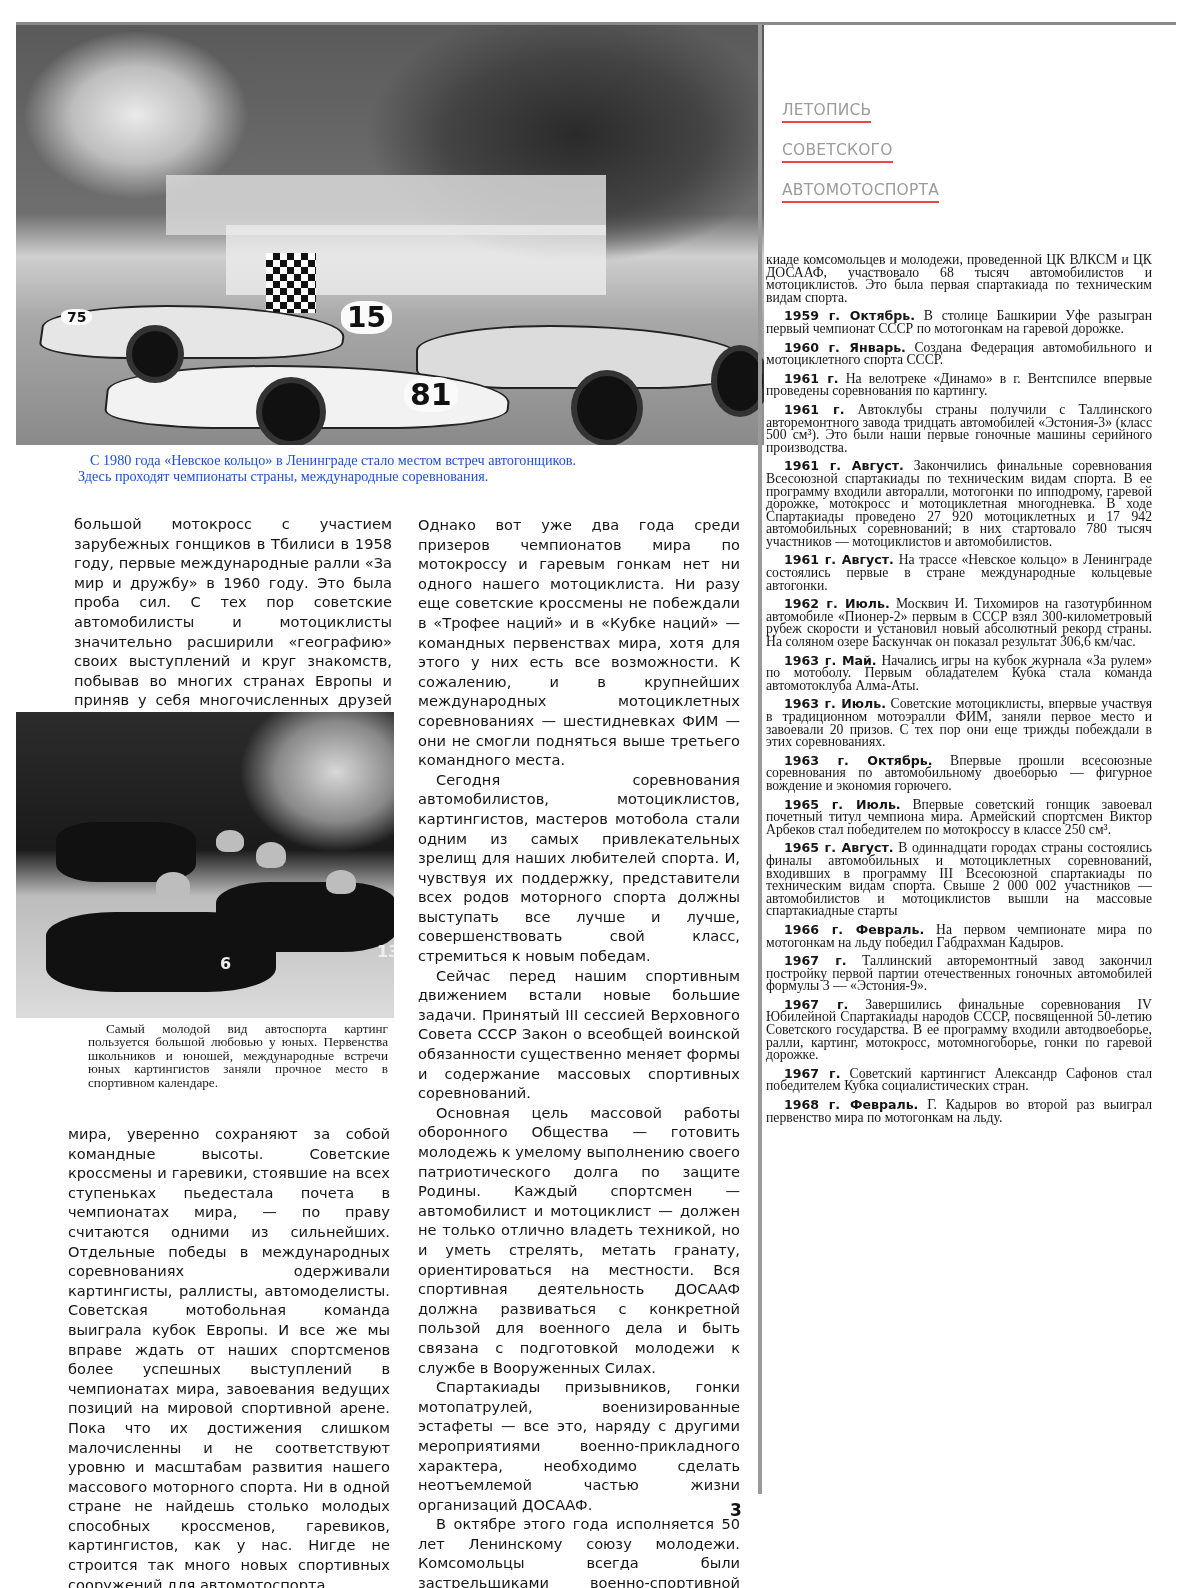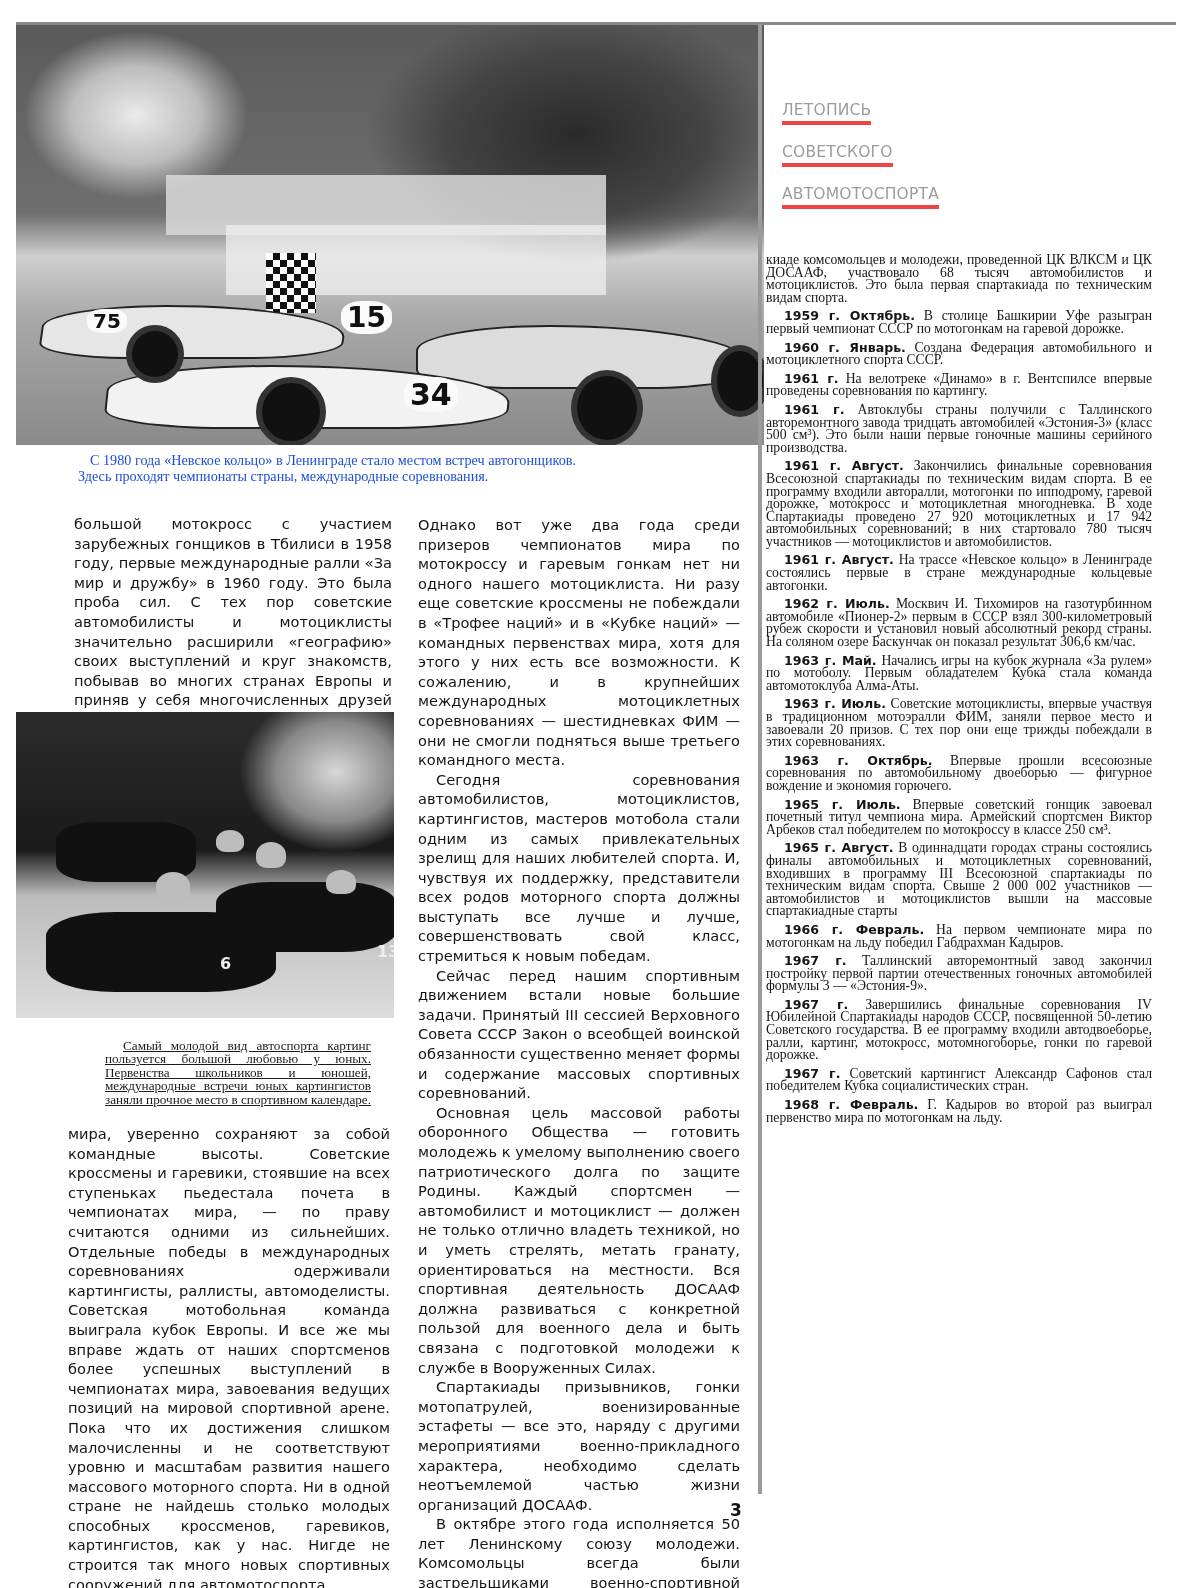--- a/index.html
+++ b/index.html
@@ -47,28 +47,28 @@
       linear-gradient(180deg, #2c2c2c 0%, #1a1a1a 45%, #bcbcbc 60%, #dcdcdc 100%);
   }
   .photo-kart .kart { position: absolute; background: #111; border-radius: 30%; }
   .photo-kart .helmet { position: absolute; border-radius: 50% 50% 35% 35%; background: #bdbdbd; }
   .photo-kart .num { position: absolute; color: #eee; font-weight: bold; font-size: 16px; font-family: "DejaVu Sans", sans-serif; }
 
   .caption-kart {
     position: absolute; left: 88px; top: 1022px; width: 300px;
     font-family: "Liberation Serif", serif; font-size: 13.2px; line-height: 13.4px; text-align: justify; color: #1a1a1a;
   }
-  .caption-kart p { margin: 17px; text-indent: 18px; text-decoration: underline; }
+  .caption-kart p { margin: 0; text-indent: 18px; }
 
   .vrule { position: absolute; left: 758px; top: 24px; width: 4px; height: 1470px; background: #9a9a9a; }
 
   .side-title { position: absolute; left: 782px; top: 100px; }
   .side-title .t {
     font-family: "DejaVu Sans", sans-serif; color: #9b9b9b; font-size: 15.5px; letter-spacing: 0.2px;
-    border-bottom: 4px solid #ef4444; display: inline-block; padding-bottom: 2px; margin-bottom: 17px;
+    border-bottom: 2px solid #ef4444; display: inline-block; padding-bottom: 2px; margin-bottom: 17px;
   }
   .side-title .row { display: block; }
 
   .chron { position: absolute; left: 766px; top: 254px; width: 386px;
     font-family: "Liberation Serif", serif; font-size: 13.7px; line-height: 12.6px; text-align: justify; color: #151515; }
   .chron .entry { margin: 0 0 6px 0; text-indent: 18px; }
   .chron .entry.cont { text-indent: 0; }
   .chron .date { font-family: "DejaVu Sans", sans-serif; font-weight: bold; font-size: 12.6px; }
 
   .page-num { position: absolute; left: 730px; top: 1500px; font-family: "DejaVu Sans", sans-serif; font-weight: bold; font-size: 17px; color: #111; }
@@ -82,23 +82,23 @@
   <div class="stand"></div>
   <div class="stand2"></div>
   <div class="flag"></div>
   <div class="car car1"></div>
   <div class="car car3"></div>
   <div class="car car2"></div>
   <div class="wheel" style="left:110px;top:300px;width:46px;height:46px;"></div>
   <div class="wheel" style="left:240px;top:352px;width:58px;height:58px;"></div>
   <div class="wheel" style="left:555px;top:345px;width:60px;height:64px;"></div>
   <div class="wheel" style="left:695px;top:320px;width:46px;height:60px;"></div>
-  <span class="num" style="left:45px;top:284px;font-size:20px;margin-left:26px;">75</span>
+  <span class="num" style="left:45px;top:284px;font-size:14px;">75</span>
   <span class="num" style="left:325px;top:276px;font-size:28px;">15</span>
-  <span class="num" style="left:388px;top:352px;font-size:30px;">34</span>
+  <span class="num" style="left:388px;top:352px;font-size:30px;">81</span>
 </div>
 
 <div class="caption-top">
   <p style="padding-left:20px;">С 1980 года «Невское кольцо» в Ленинграде стало местом встреч автогонщиков.</p>
   <p style="padding-left:8px;">Здесь проходят чемпионаты страны, международные соревнования.</p>
 </div>
 
 <div class="col col-left-a">
   <p class="noindent">большой мотокросс с участием зарубежных гонщиков в Тбилиси в 1958 году, первые международные ралли «За мир и дружбу» в 1960 году. Это была проба сил. С тех пор советские автомобилисты и мотоциклисты значительно расширили «географию» своих выступлений и круг знакомств, побывав во многих странах Европы и приняв у себя многочисленных друзей из-за рубежа.</p>
   <p>Наши мастера ледяных гонок, завоевавшие три золотые медали чемпионов</p>

